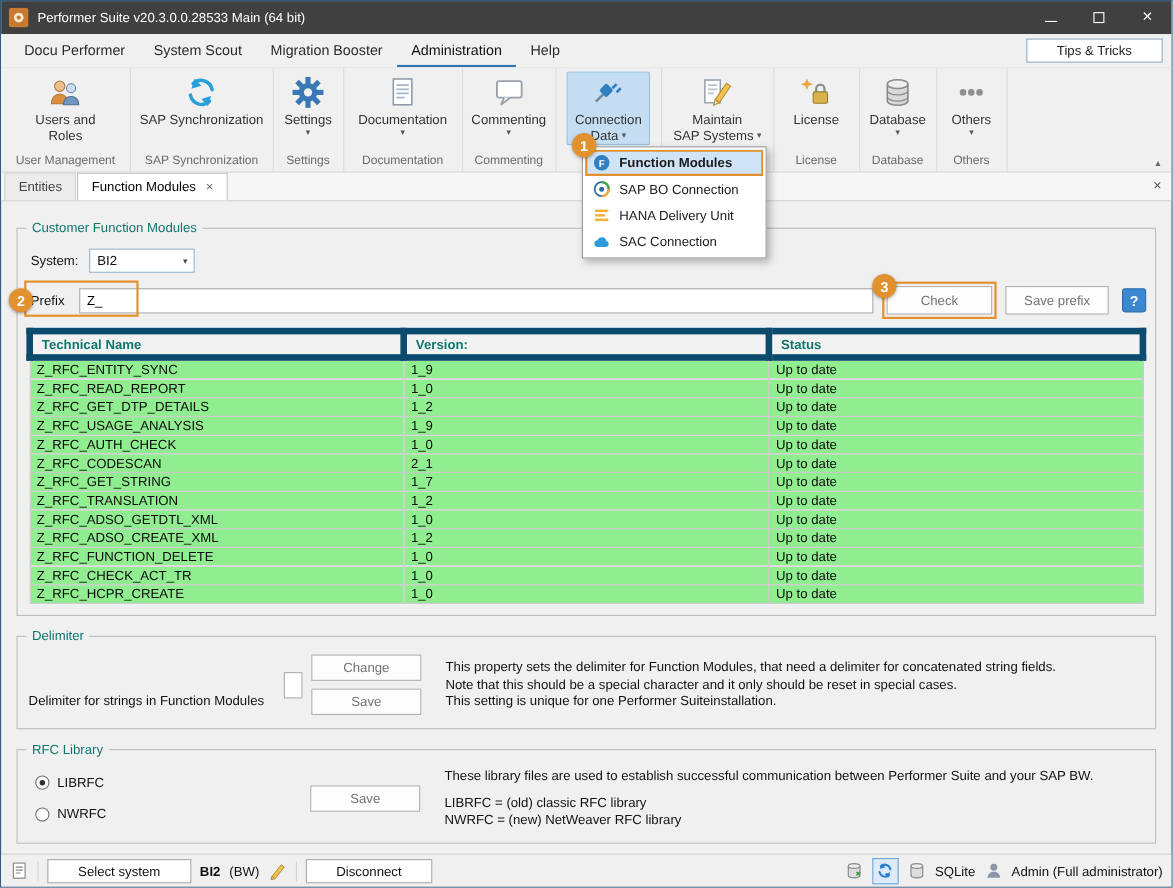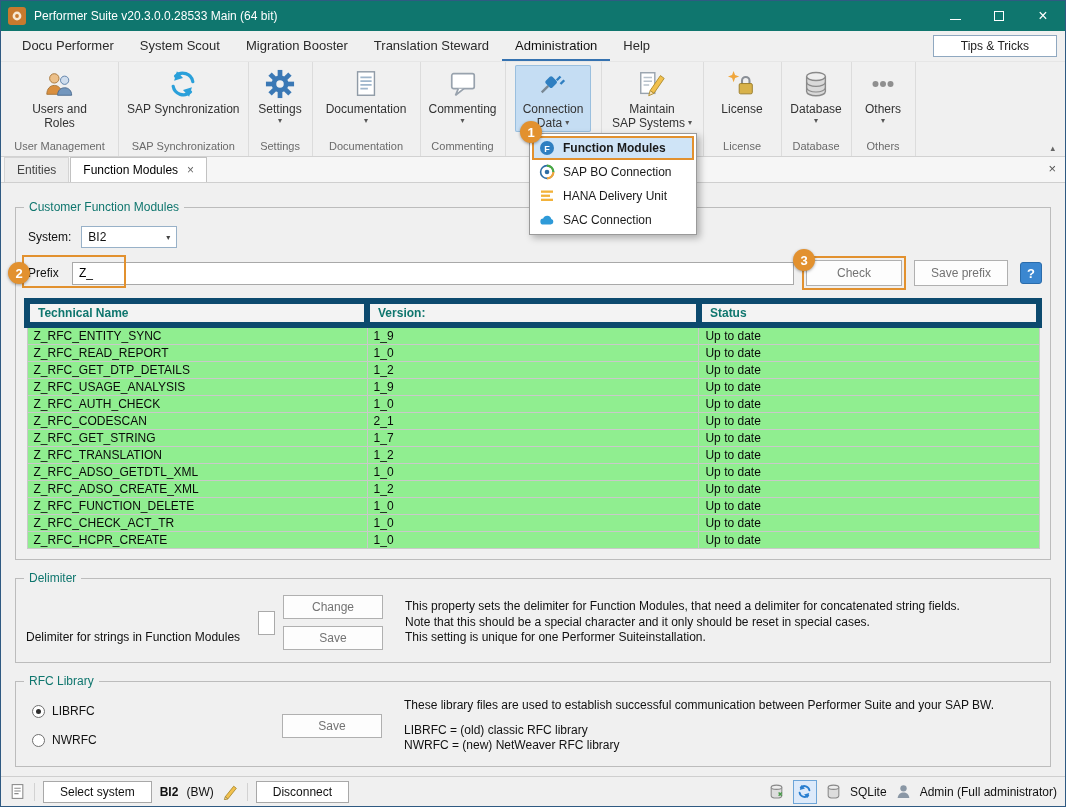--- a/index.html
+++ b/index.html
@@ -1,20 +1,20 @@
 <!DOCTYPE html>
 <html><head>
 <meta charset="utf-8">
 <style>
   html,body{margin:0;padding:0;background:#9aa4ad;}
   *{box-sizing:border-box;}
   .window{width:1066px;height:807px;position:relative;background:#f0f0f0;border:1px solid #2f5a82;
     font-family:"Liberation Sans",sans-serif;overflow:hidden;display:flex;flex-direction:column;}
   
-  .titlebar{height:30px;background:#0f766e;display:flex;align-items:center;color:#fff;flex:none;}
+  .titlebar{height:30px;background:#404040;display:flex;align-items:center;color:#fff;flex:none;}
   .app-icon{width:18px;height:18px;margin:0 8px 0 7px;flex:none;}
   .title-text{font-size:12px;flex:1;color:#fff;}
   .winbtn{width:44px;height:30px;display:flex;align-items:center;justify-content:center;color:#fff;font-size:14px;cursor:default;}
   .max-shape{width:10px;height:10px;border:1px solid #fff;display:block;}
   .min-shape{width:11px;height:1px;background:#fff;display:block;margin-top:6px;}
   
   .menubar{height:30px;display:flex;align-items:stretch;background:#f0f0f0;position:relative;flex:none;padding-left:8px;}
   .menu-item{padding:7px 13px 4px;font-size:13px;color:#2b2b2b;border-bottom:2px solid transparent;white-space:nowrap;}
   .menu-item.active{border-bottom:2px solid #3572b0;color:#111;}
   .tips{position:absolute;right:8px;top:4px;border:1px solid #8fa8c0;background:#fff;font-size:12px;padding:3px 27px;color:#222;}
@@ -72,21 +72,21 @@
   .btncol .btn{width:100px;height:24px;padding:3px 0;}
   .desc{margin-left:22px;font-size:12px;line-height:15.5px;color:#111;}
   .gb-rfc{margin-top:18px;}
   .radiocol{width:256px;display:flex;flex-direction:column;gap:15px;padding-left:6px;}
   .radio{display:flex;align-items:center;gap:7px;font-size:12px;color:#111;}
   .rdot{width:13px;height:13px;border:1px solid #707070;border-radius:50%;background:#fff;position:relative;flex:none;}
   .rdot.checked::after{content:"";position:absolute;inset:3px;background:#2e2e2e;border-radius:50%;}
   .rfc-gap{height:9px;}
   
   .statusbar{height:30px;border-top:1px solid #cfcfcf;background:#f0f0f0;display:flex;align-items:center;padding:0 8px;gap:8px;flex:none;}
-  .sbtn{background:#fff;border:1px solid #a8a8a8;font-size:12px;padding:3px 16px;color:#111;}
+  .sbtn{background:#fff;border:1px solid #a8a8a8;font-size:12px;padding:3px 27px;color:#111;}
   .sep{width:1px;height:18px;background:#d2d2d2;flex:none;}
   .spacer{flex:1;}
   .sb-text{font-size:12px;color:#111;}
   .bold{font-weight:bold;}
   .sicon{width:17px;height:17px;display:block;}
   .syncbtn{width:24px;height:24px;border:1px solid #6da5d8;background:#ddeafa;display:flex;align-items:center;justify-content:center;}
   
   .dropdown{position:absolute;left:528px;top:132px;width:168px;background:#fff;border:1px solid #9a9a9a;box-shadow:3px 3px 7px rgba(0,0,0,.28);z-index:50;padding:2px;}
   .dd-item{height:24px;display:flex;align-items:center;gap:8px;padding:0 7px;font-size:12px;color:#1a1a1a;white-space:nowrap;}
   .dd-item.hlite{background:#cfe4f7;box-shadow:inset 0 0 0 2px #e2912f;font-weight:bold;}
@@ -113,21 +113,20 @@
       </div>
     <div class="winbtn">
         <span style="font-size:16px;">×</span>
       </div>
   </div>
 
   <div class="menubar">
     <div class="menu-item">Docu Performer</div>
     <div class="menu-item">System Scout</div>
     <div class="menu-item">Migration Booster</div>
-    <div class="menu-item">Translation Steward</div>
     <div class="menu-item active">Administration</div>
     <div class="menu-item">Help</div>
     <div class="tips">Tips &amp; Tricks</div>
   </div>
 
   <div class="ribbon">
 
     <div class="rgroup" style="min-width:118px;">
       <div class="rgroup-items">
           <div class="ritem">

